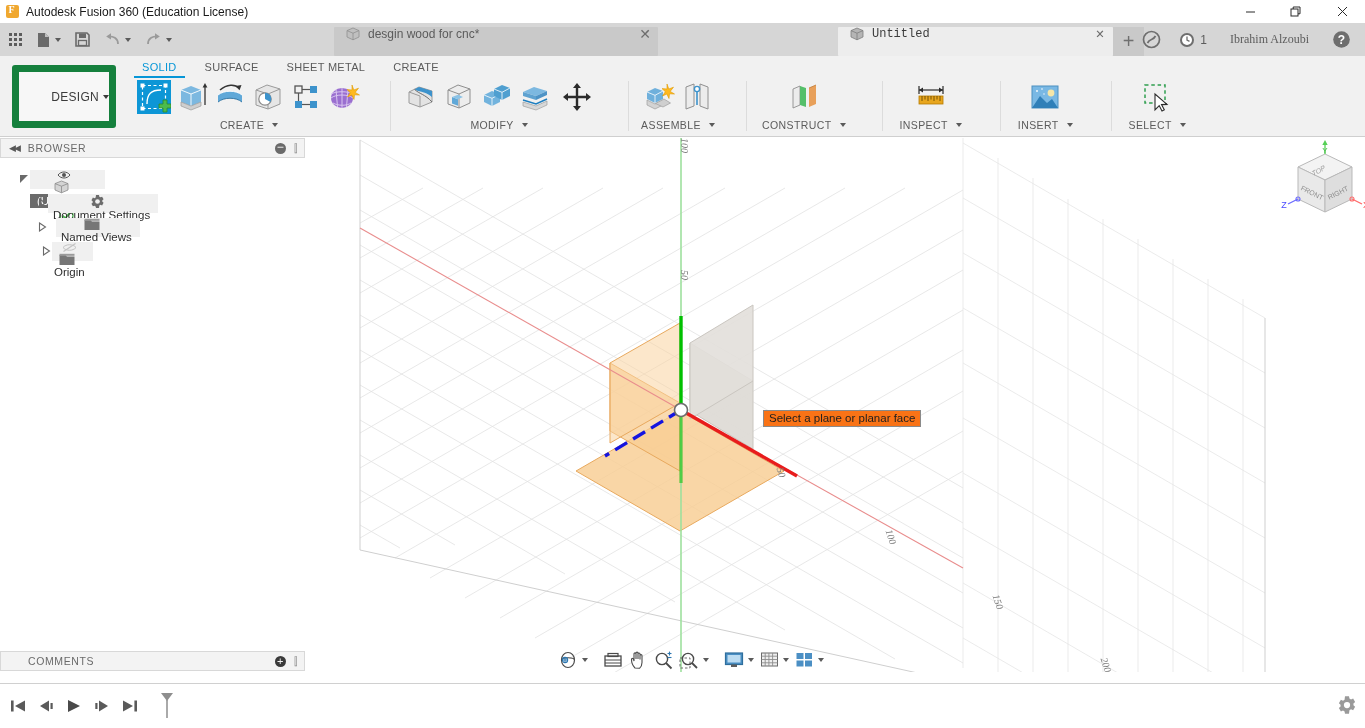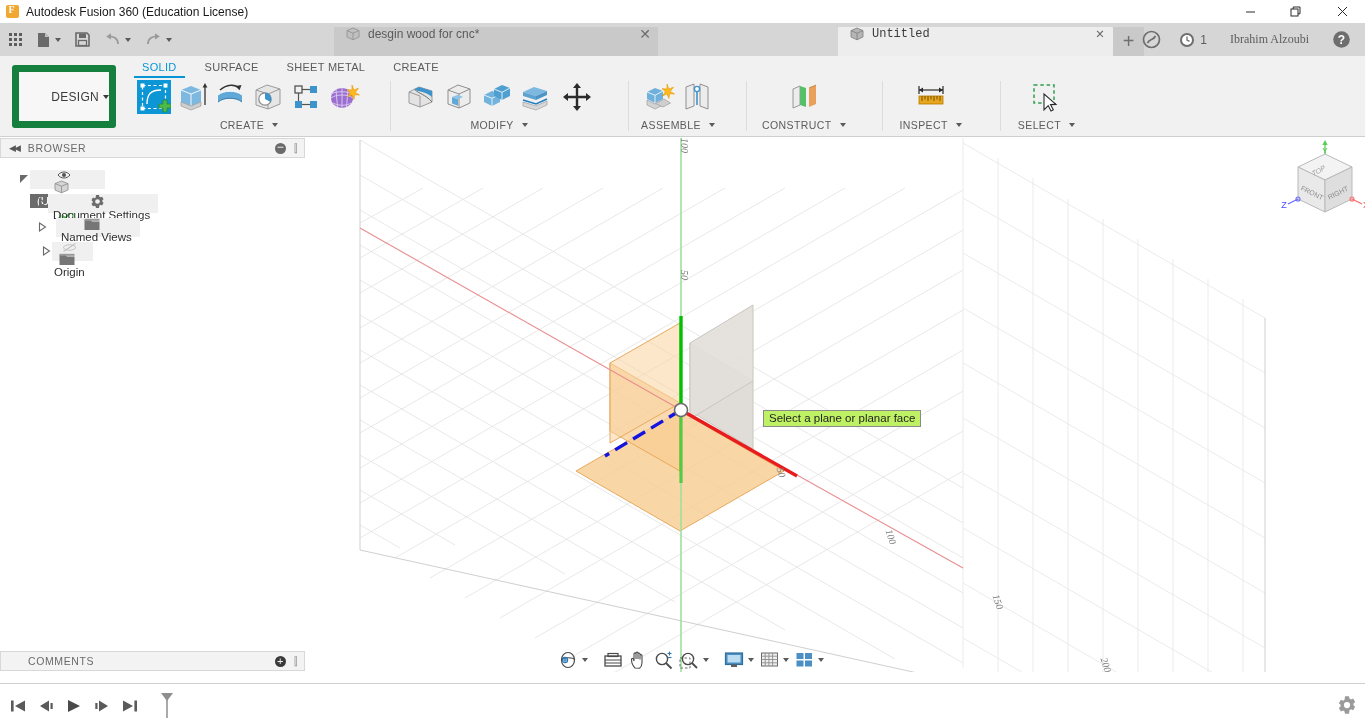--- a/index.html
+++ b/index.html
@@ -142,21 +142,21 @@
   }
   .comments .gripper{ position:absolute; right:6px; color:#8e8e8e; font-size:11px;}
 
   
   .viewport{
     position:absolute; left:305px; top:138px; width:1060px; height:545px;
     background:#ffffff; overflow:hidden;
   }
   .tooltip{
     position:absolute; left:458px; top:272px;
-    background:#bef264; border:1px solid #8a8a8a;
+    background:#f97316; border:1px solid #8a8a8a;
     font-size:11.5px; color:#1e1e1e; padding:1px 5px 2px; white-space:nowrap;
   }
 
   .navbar{
     position:absolute; left:250px; top:508px; height:28px;
     display:flex; align-items:center; gap:0px;
     background:transparent;
   }
   .nbtn{
     height:26px; display:flex; align-items:center; justify-content:center;
@@ -503,20 +503,40 @@
               </g>
             </svg>
           </div>
         </div>
         <div class="panel-label">
           <span>INSPECT</span>
           <span class="caret"></span>
         </div>
       </div>
 
+      <div class="panel" style="padding-left:18px;padding-right:18px;">
+        <div class="panel-row">
+          <div class="tbtn">
+            <svg width="32" height="32" viewBox="0 0 32 32">
+              <rect x="3" y="5" width="26" height="22" fill="#79b8e4" stroke="#4d90c0" stroke-width="1"></rect>
+              <circle cx="22" cy="12" r="3.4" fill="#f5e6a8"></circle>
+              <path d="M3 27 L11 15 L18 22 L23 18 L29 27 Z" fill="#2f7fb8"></path>
+              <g fill="#ffffff">
+                <circle cx="8" cy="10" r=".9"></circle>
+                  <circle cx="13" cy="8" r=".8"></circle>
+                  <circle cx="15" cy="13" r=".7"></circle>
+              </g>
+            </svg>
+          </div>
+        </div>
+        <div class="panel-label">
+          <span>INSERT</span>
+          <span class="caret"></span>
+        </div>
+      </div>
 
       <div class="panel" style="padding-left:18px;padding-right:18px;text-align:center;">
         <div class="panel-row">
           <div class="tbtn">
             <svg width="32" height="32" viewBox="0 0 32 32">
               <rect x="4" y="4" width="20" height="18" fill="none" stroke="#2f9e4f" stroke-width="1.5" stroke-dasharray="3.5 2.8"></rect>
               <path d="M14 13 L14 29 L18.2 24.6 L21 30 L23.3 28.8 L20.5 23.6 L26 23.4 Z" fill="#ffffff" stroke="#2b2b2b" stroke-width="1.1"></path>
             </svg>
           </div>
         </div>

